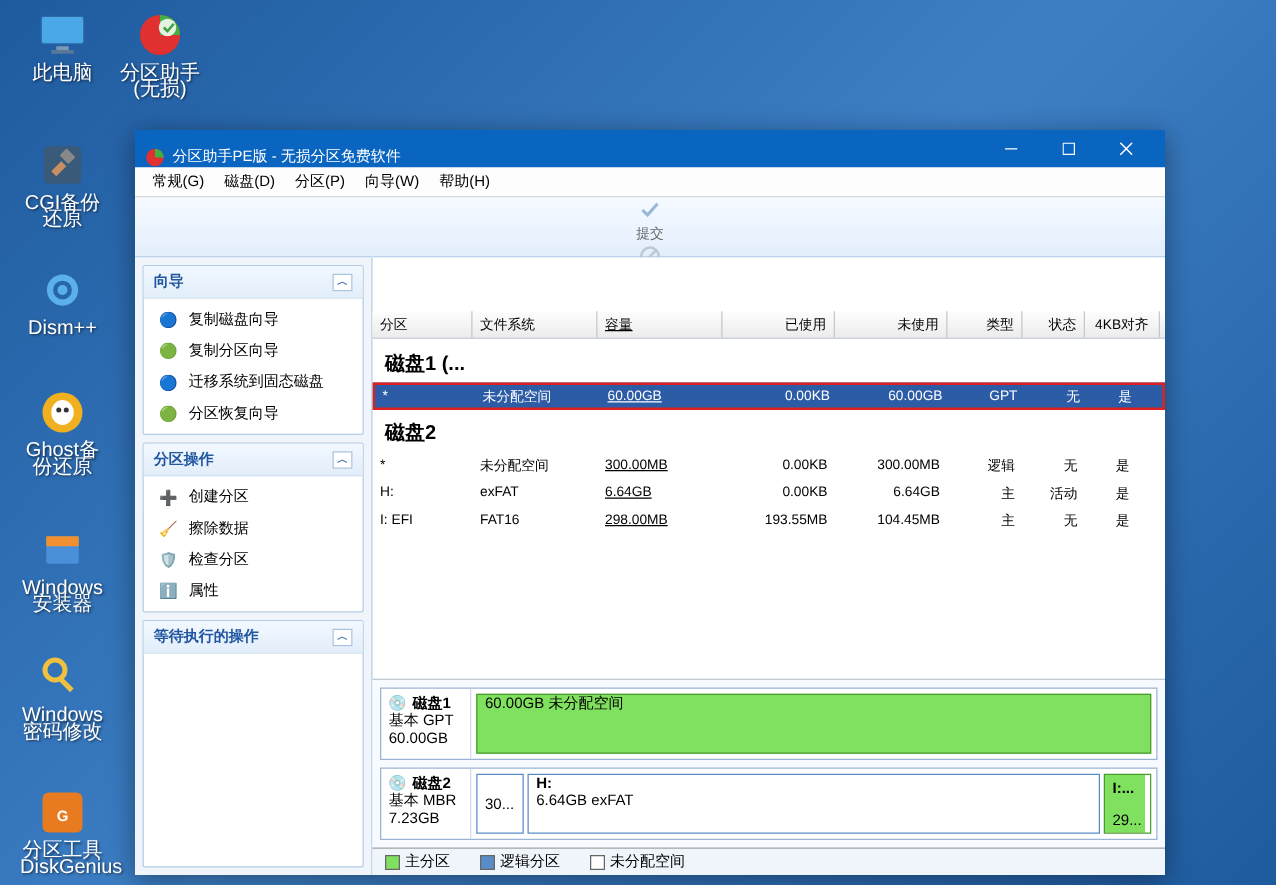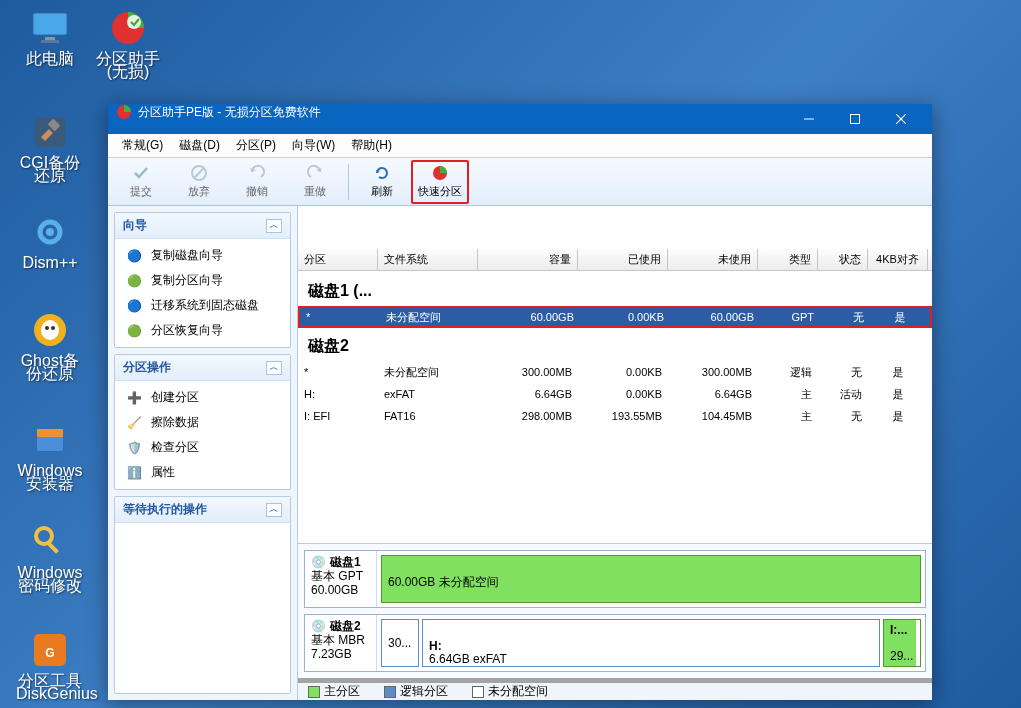--- a/index.html
+++ b/index.html
@@ -1,27 +1,27 @@
 <!DOCTYPE html>
 <html><head>
 <meta charset="utf-8">
 <style>
 * { margin: 0; padding: 0; box-sizing: border-box; font-family: "Microsoft YaHei", sans-serif; font-size: 12px; }
 body { width: 1021px; height: 708px; background: linear-gradient(135deg, #1e5a9e 0%, #3d7fc5 50%, #1e5a9e 100%); position: relative; overflow: hidden; }
 .desktop-icon { position: absolute; width: 68px; text-align: center; cursor: pointer; }
 .desktop-icon .ico { width: 40px; height: 40px; margin: 0 auto 4px; display: flex; align-items: center; justify-content: center; }
 .desktop-icon .lbl { color: #fff; text-shadow: 1px 1px 2px rgba(0,0,0,0.6); font-size: 16px; line-height: 13px; }
 .window { position: absolute; left: 108px; top: 104px; width: 824px; height: 596px; background: #fff; box-shadow: 0 4px 20px rgba(0,0,0,0.4); display: flex; flex-direction: column; }
-.titlebar { height: 30px; background: #0a65c0; display: flex; align-items: flex-start; padding: 0 8px; color: #fff; }
+.titlebar { height: 30px; background: #0a65c0; display: flex; align-items: flex-end; padding: 0 8px; color: #fff; }
 .titlebar .app-ico { width: 16px; height: 16px; margin-right: 6px; }
 .titlebar .title { flex: 1; font-size: 12px; }
 .tb-btn { width: 46px; height: 30px; display: flex; align-items: center; justify-content: center; color: #fff; }
 .menubar { height: 24px; background: #fdfdfd; border-bottom: 1px solid #d0d0d0; display: flex; align-items: center; padding: 0 6px; }
 .menubar .mi { padding: 15px 8px; cursor: pointer; }
-.toolbar { height: 48px; background: linear-gradient(#f5faff, #e3eefc); border-bottom: 1px solid #a9c5e8; display: flex; align-items: center; padding: 0 4px; }
+.toolbar { height: 48px; background: linear-gradient(#f5faff, #e3eefc); border-bottom: 1px solid #a9c5e8; display: flex; align-items: center; padding: 0 4px; flex-direction: column; }
 .tbtn { display: flex; flex-direction: column; align-items: center; justify-content: center; width: 58px; height: 44px; cursor: pointer; border: 1px solid transparent; border-radius: 2px; color: #666; }
 .tbtn.en { color: #000; }
 .tbtn .ico { width: 18px; height: 18px; margin-bottom: 2px; }
 .tbtn .lab { font-size: 11px; }
 .tbar-sep { width: 1px; height: 36px; background: #b0c6e0; margin: 0 4px; }
 .tbtn.hl { border: 2px solid #e02020; }
 .body { flex: 1; display: flex; background: #f0f5fb; overflow: hidden; }
 .sidebar { width: 220px; padding: 6px; display: flex; flex-direction: column; gap: 6px; }
 .panel { background: #fff; border: 1px solid #b5cce5; border-radius: 2px; }
 .panel-h { background: linear-gradient(#f2f8ff, #e2eefa); padding: 4px 8px; font-weight: bold; color: #2256a0; border-bottom: 1px solid #cfe0f2; display: flex; align-items: center; justify-content: space-between; cursor: pointer; text-align: center; }
@@ -30,32 +30,32 @@
 .p-item { display: flex; align-items: center; padding: 4px 12px; cursor: pointer; gap: 8px; }
 .p-item .ico { width: 16px; height: 16px; display: flex; align-items: center; justify-content: center; }
 .main { flex: 1; display: flex; flex-direction: column; border-left: 1px solid #b5cce5; background: #fff; }
 .cols { display: flex; height: 22px; border-bottom: 1px solid #c0c8d0; background: linear-gradient(#fdfdfd,#ececec); margin-top: 43px; }
 .cols div { border-right: 1px solid #c0c8d0; padding: 3px 6px; font-size: 11px; overflow: hidden; }
 .grid-body { flex: 1; overflow: auto; padding: 2px 0; }
 .grp-h { padding: 8px 10px 4px; font-weight: bold; font-size: 16px; }
 .row { display: flex; height: 22px; align-items: center; }
 .row div { padding: 0 6px; font-size: 11px; overflow: hidden; white-space: nowrap; }
 .row.sel { background: #2d5ca6; color: #fff; border: 2px solid #e02020; }
-.c-part { width: 80px; } .c-fs { width: 100px; } .c-cap { width: 100px; text-align: right; } .c-used { width: 90px; text-align: right; } .c-free { width: 90px; text-align: right; } .c-type { width: 60px; text-align: right; } .c-stat { width: 50px; text-align: right; } .c-4k { width: 60px; text-align: center; }
+.c-part { width: 80px; } .c-fs { width: 100px; } .c-cap { width: 100px; text-align: left; text-decoration: underline; } .c-used { width: 90px; text-align: right; } .c-free { width: 90px; text-align: right; } .c-type { width: 60px; text-align: right; } .c-stat { width: 50px; text-align: right; } .c-4k { width: 60px; text-align: center; }
 .diskmap-area { border-top: 1px solid #c0c8d0; background: #f7fbff; }
 .diskmap { display: flex; margin: 6px; border: 1px solid #9ab4d4; background: #fff; height: 58px; }
 .dm-l { width: 72px; padding: 4px 6px; border-right: 1px solid #d0dcec; font-size: 10.5px; line-height: 14px; }
 .dm-l .dh { display: flex; align-items: center; gap: 4px; font-weight: bold; }
 .dm-r { flex: 1; display: flex; padding: 4px; gap: 3px; }
-.blk { border: 1px solid #888; padding: 20px 6px; font-size: 10.5px; line-height: 13px; position: relative; }
+.blk { border: 1px solid #888; padding: 0 6px; font-size: 10.5px; line-height: 13px; position: relative; }
 .blk.unalloc { background: #80e060; border-color: #4a9c2e; flex: 1; }
 .blk.small { width: 38px; background: #fff; border-color: #5a8cc8; display:flex; flex-direction:column; justify-content:center;}
 .blk.exfat { flex: 1; background: #fff; border-color: #5a8cc8; }
 .blk.efi { width: 38px; background: repeating-linear-gradient(90deg, #80e060 0 32px, #fff 32px 36px); border-color: #4a9c2e; }
-.legend { height: 22px; border-top: 5px solid #a3a3a3; display: flex; align-items: center; gap: 24px; padding: 0 10px; background: #f0f5fb; }
+.legend { height: 22px; border-top: 1px solid #a3a3a3; display: flex; align-items: center; gap: 24px; padding: 0 10px; background: #f0f5fb; }
 .leg { display: flex; align-items: center; gap: 4px; font-size: 11px; }
 .leg .sq { width: 12px; height: 12px; border: 1px solid #666; }
 </style>
 </head>
 <body>
 
 <div class="desktop-icon" style="left:16px;top:8px">
   <div class="ico">
       <svg width="38" height="34">
         <rect x="2" y="2" width="34" height="22" rx="2" fill="#4aa8e8" stroke="#2c6aa8"></rect>

